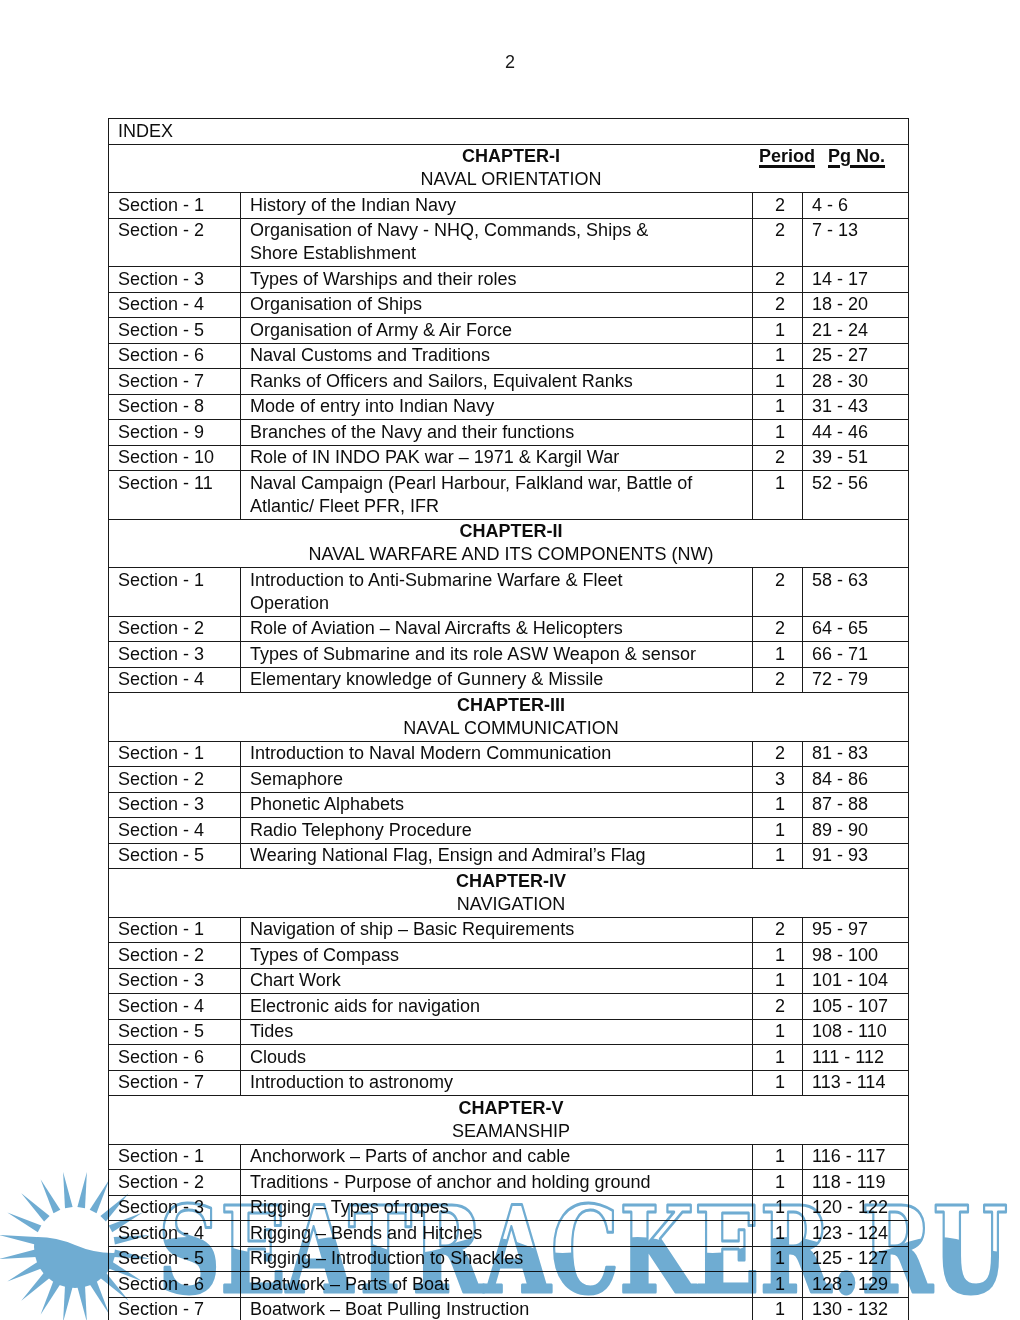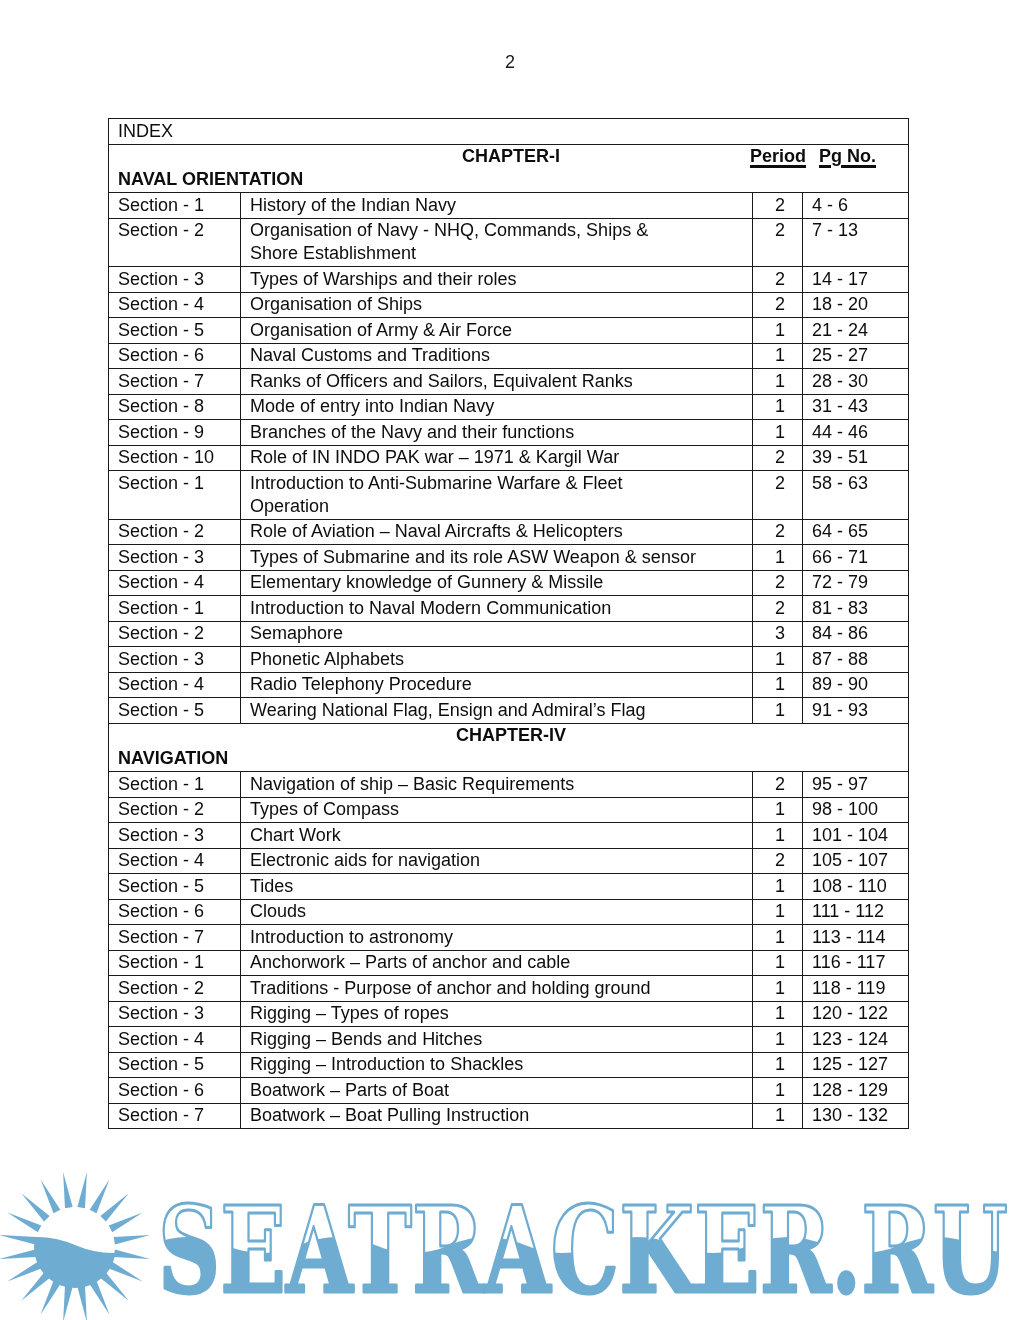--- a/index.html
+++ b/index.html
@@ -19,22 +19,22 @@
   }
   table.index td{
     border:1.5px solid #1a1a1a;
     vertical-align:top;
     font-size:18px;line-height:23px;
     padding:0.5px 4px 1px 9px;
   }
   td.index-cell{font-size:15px;line-height:22px;padding:2px 4px 2px 7px;margin-left:16px;}
   td.ch-cell{padding:1px 0 3px 0;margin-left:40px;}
   .ch-line1{position:relative;text-align:center;font-weight:bold;font-size:18px;line-height:23px;}
-  .ch-line2{text-align:left;font-weight:bold;font-size:18px;line-height:23px;}
-  .col-heads{position:absolute;right:28px;top:0;display:flex;gap:13px;font-weight:bold;}
+  .ch-line2{text-align:center;font-weight:normal;font-size:18px;line-height:23px;}
+  .col-heads{position:absolute;right:19px;top:0;display:flex;gap:13px;font-weight:bold;}
   .col-head{text-decoration:underline;text-decoration-thickness:2.5px;text-underline-offset:3px;}
   td.c-sec{padding-left:10px;}
   td.c-desc{white-space:pre-line;margin-left:8px;}
   td.c-per{text-align:center;padding-left:2px;padding-right:2px;}
   td.c-pg{padding-left:10px;}
   svg.wm{
     position:absolute;left:0;top:1160px;
     mix-blend-mode:multiply;
   }
   .wm-text{
@@ -125,20 +125,33 @@
         <td class="c-per">1</td>
         <td class="c-pg">44 - 46</td>
       </tr>
       <tr>
         <td class="c-sec">Section - 10</td>
         <td class="c-desc">Role of IN INDO PAK war – 1971 &amp; Kargil War</td>
         <td class="c-per">2</td>
         <td class="c-pg">39 - 51</td>
       </tr>
       <tr>
+        <td class="c-sec">Section - 11</td>
+        <td class="c-desc">Naval Campaign (Pearl Harbour, Falkland war, Battle of
+Atlantic/ Fleet PFR, IFR</td>
+        <td class="c-per">1</td>
+        <td class="c-pg">52 - 56</td>
+      </tr>
+      <tr>
+        <td class="ch-cell" colspan="4">
+          <div class="ch-line1"><span>CHAPTER-II</span></div>
+          <div class="ch-line2">NAVAL WARFARE AND ITS COMPONENTS (NW)</div>
+        </td>
+      </tr>
+      <tr>
         <td class="c-sec">Section - 1</td>
         <td class="c-desc">Introduction to Anti-Submarine Warfare &amp; Fleet
 Operation</td>
         <td class="c-per">2</td>
         <td class="c-pg">58 - 63</td>
       </tr>
       <tr>
         <td class="c-sec">Section - 2</td>
         <td class="c-desc">Role of Aviation – Naval Aircrafts &amp; Helicopters</td>
         <td class="c-per">2</td>
@@ -148,20 +161,26 @@
         <td class="c-sec">Section - 3</td>
         <td class="c-desc">Types of Submarine and its role ASW Weapon &amp; sensor</td>
         <td class="c-per">1</td>
         <td class="c-pg">66 - 71</td>
       </tr>
       <tr>
         <td class="c-sec">Section - 4</td>
         <td class="c-desc">Elementary knowledge of Gunnery &amp; Missile</td>
         <td class="c-per">2</td>
         <td class="c-pg">72 - 79</td>
+      </tr>
+      <tr>
+        <td class="ch-cell" colspan="4">
+          <div class="ch-line1"><span>CHAPTER-III</span></div>
+          <div class="ch-line2">NAVAL COMMUNICATION</div>
+        </td>
       </tr>
       <tr>
         <td class="c-sec">Section - 1</td>
         <td class="c-desc">Introduction to Naval Modern Communication</td>
         <td class="c-per">2</td>
         <td class="c-pg">81 - 83</td>
       </tr>
       <tr>
         <td class="c-sec">Section - 2</td>
         <td class="c-desc">Semaphore</td>
@@ -226,20 +245,26 @@
         <td class="c-sec">Section - 6</td>
         <td class="c-desc">Clouds</td>
         <td class="c-per">1</td>
         <td class="c-pg">111 - 112</td>
       </tr>
       <tr>
         <td class="c-sec">Section - 7</td>
         <td class="c-desc">Introduction to astronomy</td>
         <td class="c-per">1</td>
         <td class="c-pg">113 - 114</td>
+      </tr>
+      <tr>
+        <td class="ch-cell" colspan="4">
+          <div class="ch-line1"><span>CHAPTER-V</span></div>
+          <div class="ch-line2">SEAMANSHIP</div>
+        </td>
       </tr>
       <tr>
         <td class="c-sec">Section - 1</td>
         <td class="c-desc">Anchorwork – Parts of anchor and cable</td>
         <td class="c-per">1</td>
         <td class="c-pg">116 - 117</td>
       </tr>
       <tr>
         <td class="c-sec">Section - 2</td>
         <td class="c-desc">Traditions - Purpose of anchor and holding ground</td>

